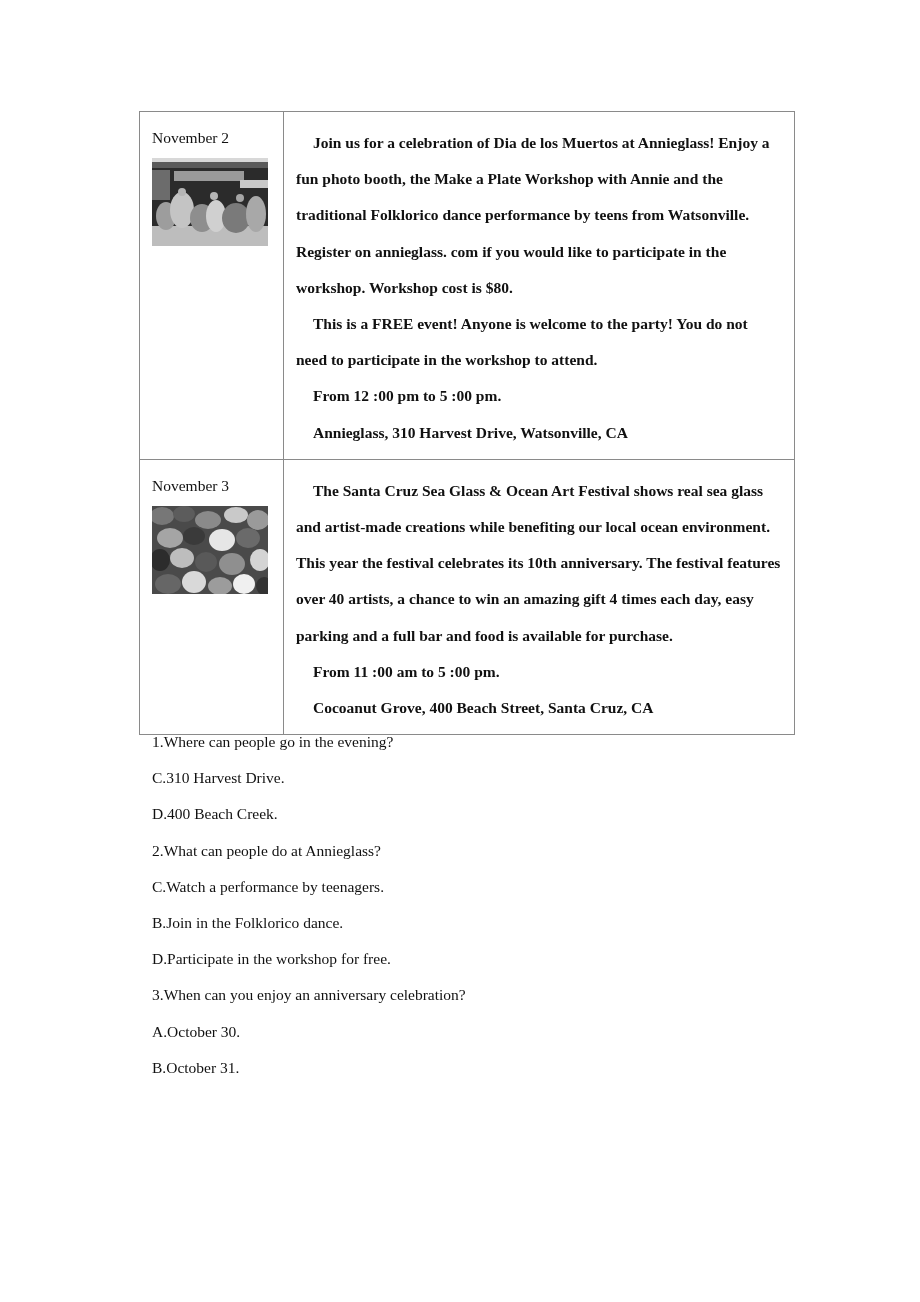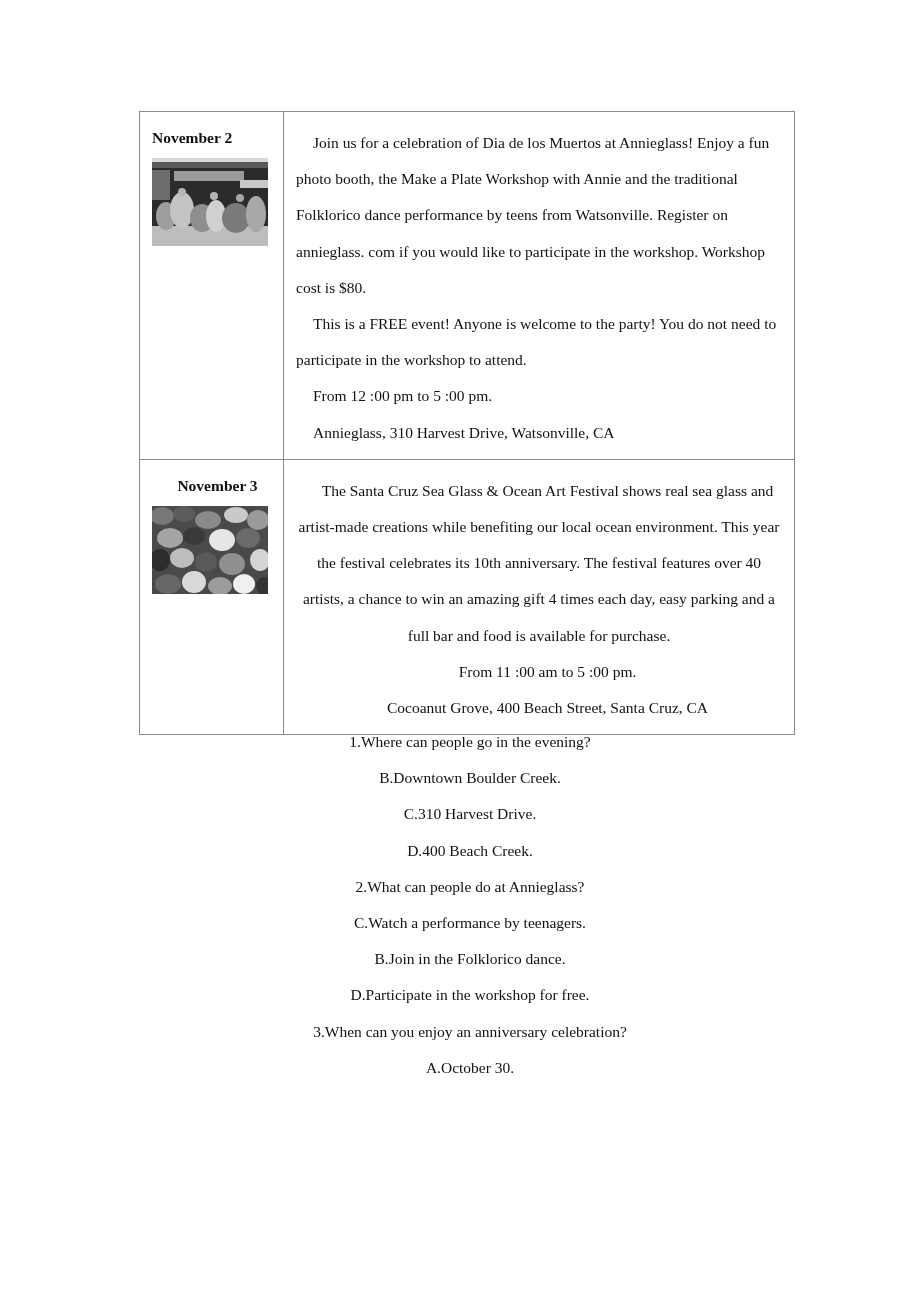--- a/index.html
+++ b/index.html
@@ -38,45 +38,44 @@
     width: 143px;
   }
   td.desc-cell {
     width: 510px;
   }
   .date-label {
     display: block;
     margin: 16px 0 0 12px;
     line-height: 20px;
     white-space: nowrap;
-    font-weight: bold;
   }
   .photo {
     display: block;
     margin: 10px 0 0 12px;
     width: 116px;
     height: 88px;
   }
   .desc {
     padding: 13px 12px 8px 12px;
+    font-weight: bold;
   }
   .desc p {
     margin: 0;
     line-height: 36.2px;
     text-indent: 17px;
   }
   .row1 td { height: 337px; }
-  .row2 td { height: 264px; text-align: center; }
+  .row2 td { height: 264px; }
 
   .questions {
     position: absolute;
-    left: 140px;
+    left: 152px;
     top: 724px;
     width: 660px;
-    text-align: center;
   }
   .questions .line {
     line-height: 36.2px;
     white-space: nowrap;
   }
 </style>
 </head>
 <body>
 
 <div class="page">
@@ -146,24 +145,24 @@
           <p>From 11 :00 am to 5 :00 pm.</p>
           <p>Cocoanut Grove, 400 Beach Street, Santa Cruz, CA</p>
         </div>
       </td>
     </tr>
   </tbody>
     </table>
 
   <div class="questions">
     <div class="line">1.Where can people go in the evening?</div>
-    <div class="line">B.Downtown Boulder Creek.</div>
     <div class="line">C.310 Harvest Drive.</div>
     <div class="line">D.400 Beach Creek.</div>
     <div class="line">2.What can people do at Annieglass?</div>
     <div class="line">C.Watch a performance by teenagers.</div>
     <div class="line">B.Join in the Folklorico dance.</div>
     <div class="line">D.Participate in the workshop for free.</div>
     <div class="line">3.When can you enjoy an anniversary celebration?</div>
     <div class="line">A.October 30.</div>
+    <div class="line">B.October 31.</div>
   </div>
 
 </div>
 
 </body></html>

